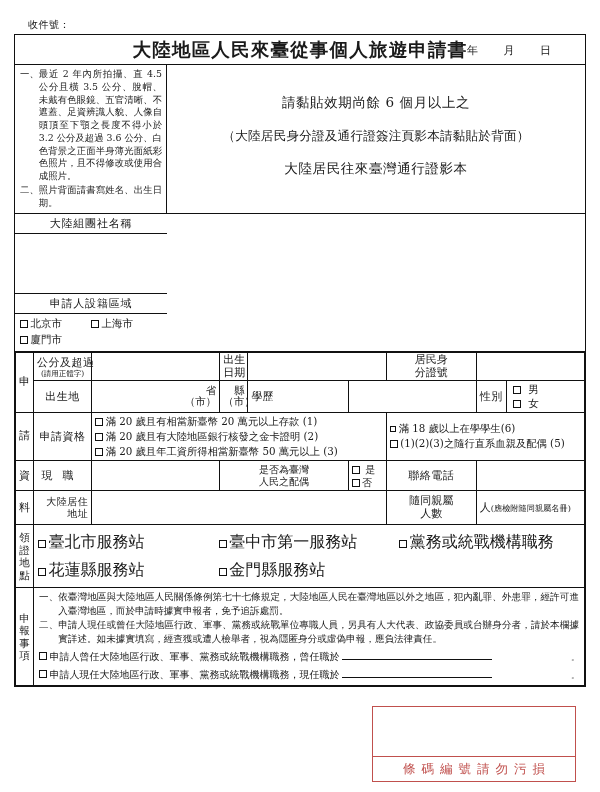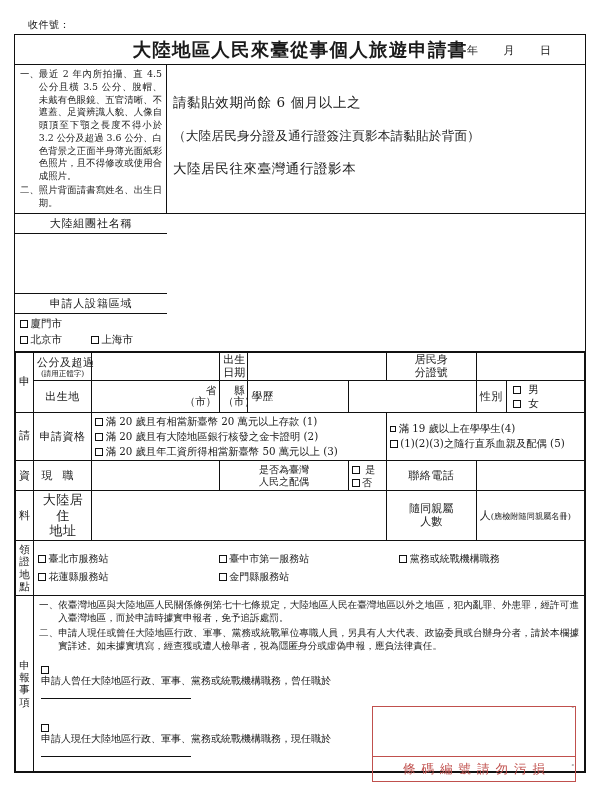--- a/index.html
+++ b/index.html
@@ -100,21 +100,21 @@
     text-justify: inter-character;
     word-break: break-all;
   }
 
   .paste-area {
     flex: 1 1 auto;
     position: relative;
     box-sizing: border-box;
     display: flex;
     flex-direction: column;
-    align-items: flex-start;
+    align-items: center;
     justify-content: center;
     padding: 4px 6px 10px;
   }
   .paste-line {
     font-size: 13.5px;
     line-height: 1.0;
     letter-spacing: 0.6px;
     margin: 10px 0;
     white-space: nowrap;
   }
@@ -246,37 +246,37 @@
     text-align: center;
     white-space: nowrap;
   }
   .yesno {
     font-size: 10px;
     line-height: 1.3;
     text-align: left;
     padding-left: 3px !important;
   }
   .addr-label {
-    font-size: 13px;
+    font-size: 10px;
     line-height: 1.2;
-    text-align: center;
+    text-align: right;
     padding-left: 4px !important;
     letter-spacing: 0.5px;
   }
   .kin-count {
     text-align: right;
     font-size: 11px;
     padding-right: 34px !important;
     white-space: nowrap;
   }
   .kin-count small { font-size: 8.2px; letter-spacing: 0; }
 
   
   .pickup-cell {
-    font-size: 10px;
+    font-size: 16px;
     text-align: left;
     padding: 3px 4px !important;
     line-height: 1.75;
   }
   .pickup-row { display: flex; }
   .pickup-opt { width: 33.33%; white-space: nowrap; }
   td.vlabel4 {
     width: 18px;
     text-align: center;
     font-size: 10.5px;
@@ -289,25 +289,24 @@
     font-size: 9.6px;
     text-align: left;
     padding: 2px 5px 3px !important;
     line-height: 1.42;
   }
   .decl-item { display: flex; margin-bottom: 1px; }
   .decl-marker { flex: 0 0 auto; white-space: nowrap; }
   .decl-body { flex: 1 1 auto; text-align: justify; text-justify: inter-character; }
   .decl-check {
     font-size: 10px;
-    margin-top: 13px;
+    margin-top: 3px;
     white-space: nowrap;
     display: flex;
     align-items: baseline;
-    flex-direction: column;
   }
   .decl-check .fill {
     display: inline-block;
     border-bottom: 1px solid #111;
     width: 150px;
     margin: 0 2px;
     height: 10px;
   }
   .decl-check .tail { font-size: 8px; margin-left: auto; }
 
@@ -371,26 +370,26 @@
       </div>
     </div>
 
     <div style="display:flex; border-bottom:1.4px solid #111; box-sizing:border-box;">
       <div class="sidebar-stack" style="border-right:none;">
         <div class="sb-cell">大陸組團社名稱</div>
         <div class="sb-cell blank"></div>
         <div class="sb-cell">申請人設籍區域</div>
         <div class="sb-checks no-border">
           <div class="row">
+            <span class="opt"><span class="cb"></span><span>北京市</span></span>
+            <span class="opt"><span class="cb"></span><span>上海市</span></span>
+          </div>
+          <div class="row">
             <span class="opt"><span class="cb"></span><span>廈門市</span></span>
             <span class="opt"></span>
-          </div>
-          <div class="row">
-            <span class="opt"><span class="cb"></span><span>北京市</span></span>
-            <span class="opt"><span class="cb"></span><span>上海市</span></span>
           </div>
         </div>
       </div>
       <div style="flex:1 1 auto;"></div>
     </div>
 
     <table class="main">
       <colgroup>
         <col style="width:18px">
           <col style="width:58px">
@@ -438,21 +437,21 @@
 
       <tr>
         <td class="vlabel">請</td>
         <td class="lbl">申請資格</td>
         <td colspan="4" class="qual-list">
           <div><span class="cb"></span><span>滿 20 歲且有相當新臺幣 20 萬元以上存款 (1)</span></div>
           <div><span class="cb"></span><span>滿 20 歲且有大陸地區銀行核發之金卡證明 (2)</span></div>
           <div><span class="cb"></span><span>滿 20 歲且年工資所得相當新臺幣 50 萬元以上 (3)</span></div>
         </td>
         <td colspan="3" class="qual-list">
-          <div><span class="cb sm"></span><span>滿 19 歲以上在學學生(4)</span></div>
+          <div><span class="cb sm"></span><span>滿 18 歲以上在學學生(6)</span></div>
           <div><span class="cb"></span><span>(1)(2)(3)之隨行直系血親及配偶 (5)</span></div>
         </td>
       </tr>
 
       <tr style="height:30px;">
         <td class="vlabel">資</td>
         <td class="lbl spread2">現職</td>
         <td></td>
         <td colspan="2" class="spouse-q">
           <span>是否為臺灣</span><br>

